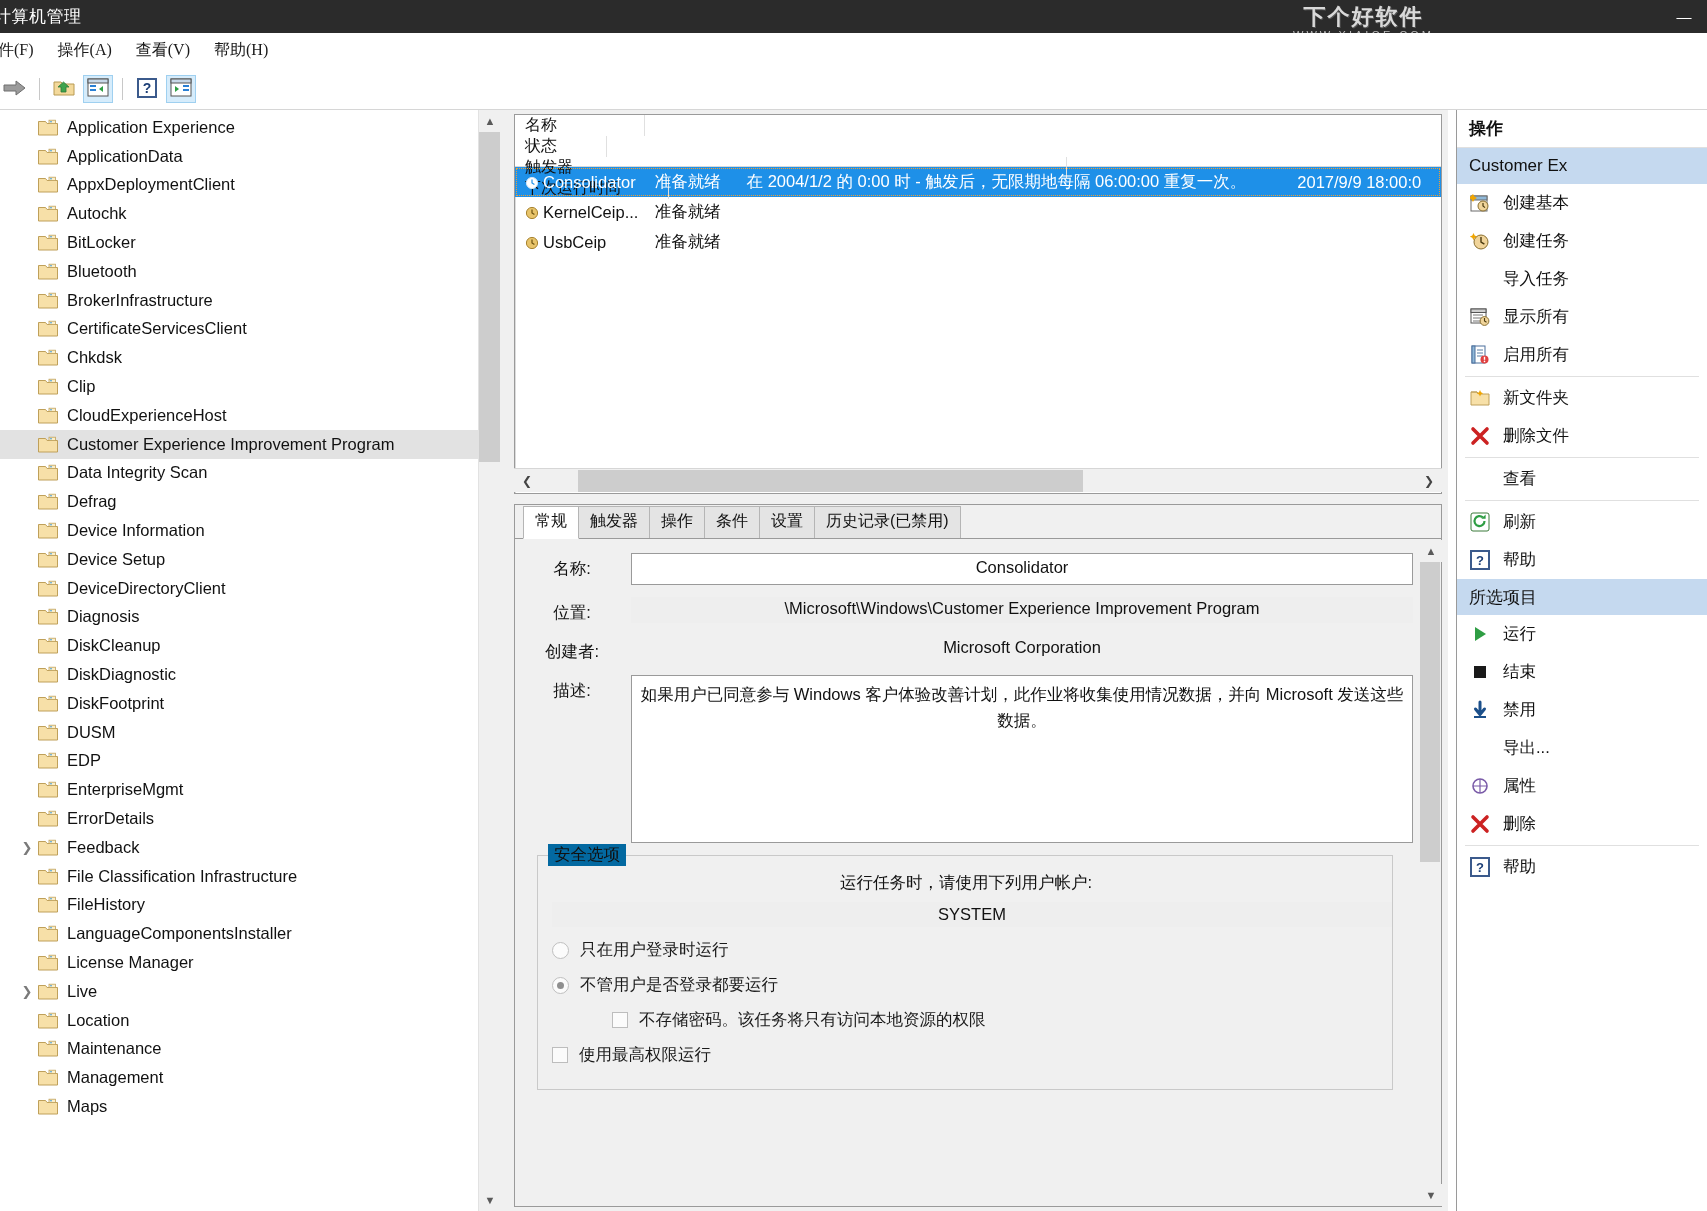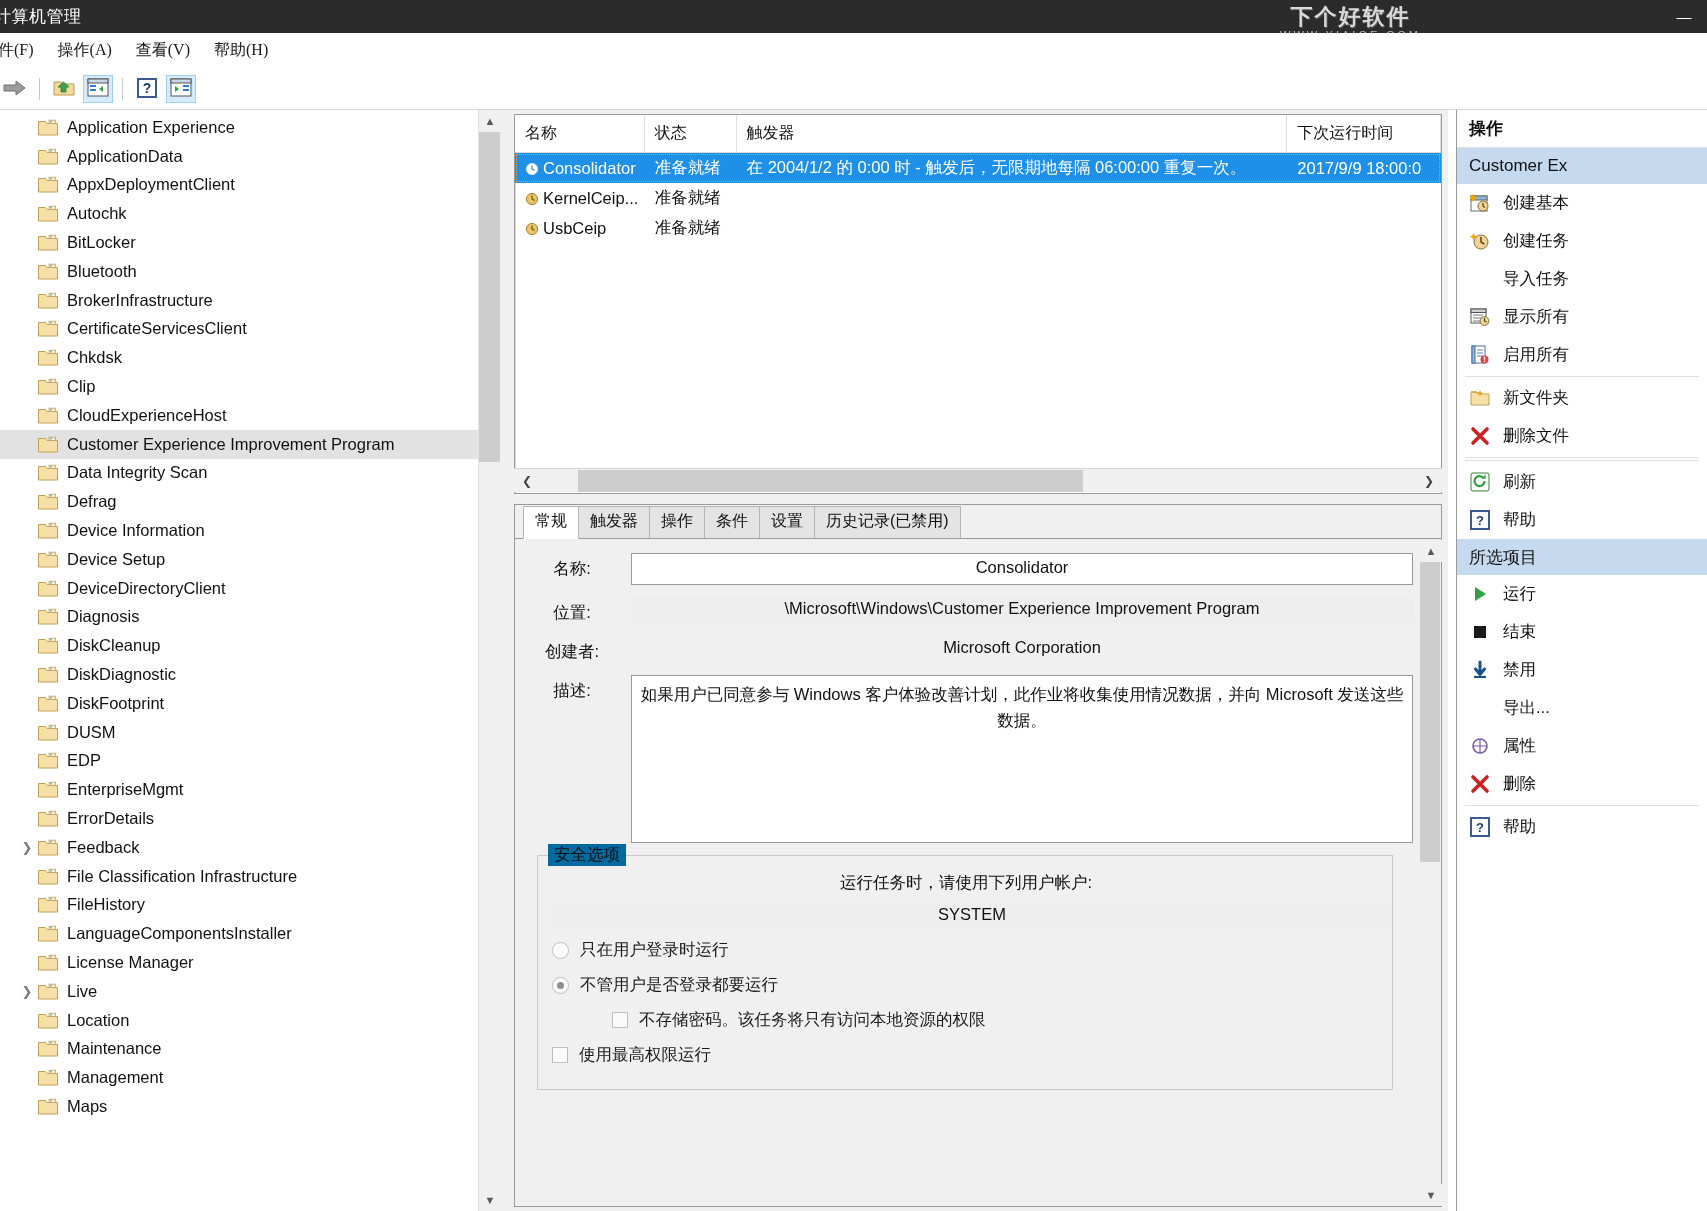--- a/index.html
+++ b/index.html
@@ -18,21 +18,21 @@
     position: absolute; left: 0; top: 0; width: 1707px; height: 33px;
     background: #2b2b2b; color: #ffffff;
     display: flex; align-items: center;
   }
   .titlebar .title {
     font-size: 17px; font-weight: 400; color: #fff;
     margin-left: -6px; padding-left: 0px; white-space: nowrap;
     letter-spacing: 0.5px;
   }
   .watermark {
-    position: absolute; right: 286px; top: 6px;
+    position: absolute; right: 273px; top: 6px;
     text-align: center; line-height: 1;
     pointer-events: none;
   }
   .watermark .wm1 {
     font-size: 22px; font-weight: bold; color: #d9d9d9;
     letter-spacing: 2px; text-shadow: 1px 1px 0 #555;
   }
   .watermark .wm2 {
     font-size: 11px; color: #bdbdbd; letter-spacing: 3px; margin-top: 2px;
   }
@@ -104,22 +104,22 @@
     position: absolute; left: 508px; top: 110px; width: 940px; height: 1101px;
     background: #f0f0f0;
   }
   .list-box {
     position: absolute; left: 6px; top: 4px; width: 928px; height: 380px;
     background: #ffffff; border: 1px solid #9a9a9a;
     box-shadow: inset 1px 1px 0 #dcdcdc;
     overflow: hidden;
   }
   .lv-header {
-    display: flex; height: 38px; border-bottom: 1px solid #d9d9d9;
-    background: #ffffff; align-items: stretch;
+    display: flex; height: 52px; border-bottom: 1px solid #d9d9d9;
+    background: #ffffff; align-items: stretch; flex-direction: column;
   }
   .lv-th {
     display: flex; align-items: center; padding-left: 10px;
     font-size: 16px; color: #111; border-right: 1px solid #e0e0e0;
     white-space: nowrap;
   }
   .lv-row {
     display: flex; height: 30px; align-items: center; font-size: 16.5px; color: #111;
     white-space: nowrap;
   }
@@ -952,20 +952,24 @@
         </div>
         <div class="act-item">
           <span class="act-ic">
             <svg width="20" height="20" viewBox="0 0 20 20">
               <path d="M3 3 L17 17 M17 3 L3 17" stroke="#cc2222" stroke-width="3.6" stroke-linecap="round"></path>
             </svg>
           </span>
           <span class="act-label">删除文件</span>
         </div>
         <div class="act-sep"></div>
+        <div class="act-item">
+          <span class="act-ic blank"></span>
+          <span class="act-label">查看</span>
+        </div>
         <div class="act-sep"></div>
         <div class="act-item">
           <span class="act-ic">
             <svg width="20" height="20" viewBox="0 0 20 20">
               <rect x="1" y="1" width="18" height="18" rx="2" fill="#ffffff" stroke="#3a7a3a"></rect>
               <path d="M14.5 9 a5 5 0 1 1 -1.6 -3.6" stroke="#2f9e44" stroke-width="2.2" fill="none"></path>
               <path d="M15.6 2.6 v4.2 h-4.2 z" fill="#2f9e44"></path>
             </svg>
           </span>
           <span class="act-label">刷新</span>

